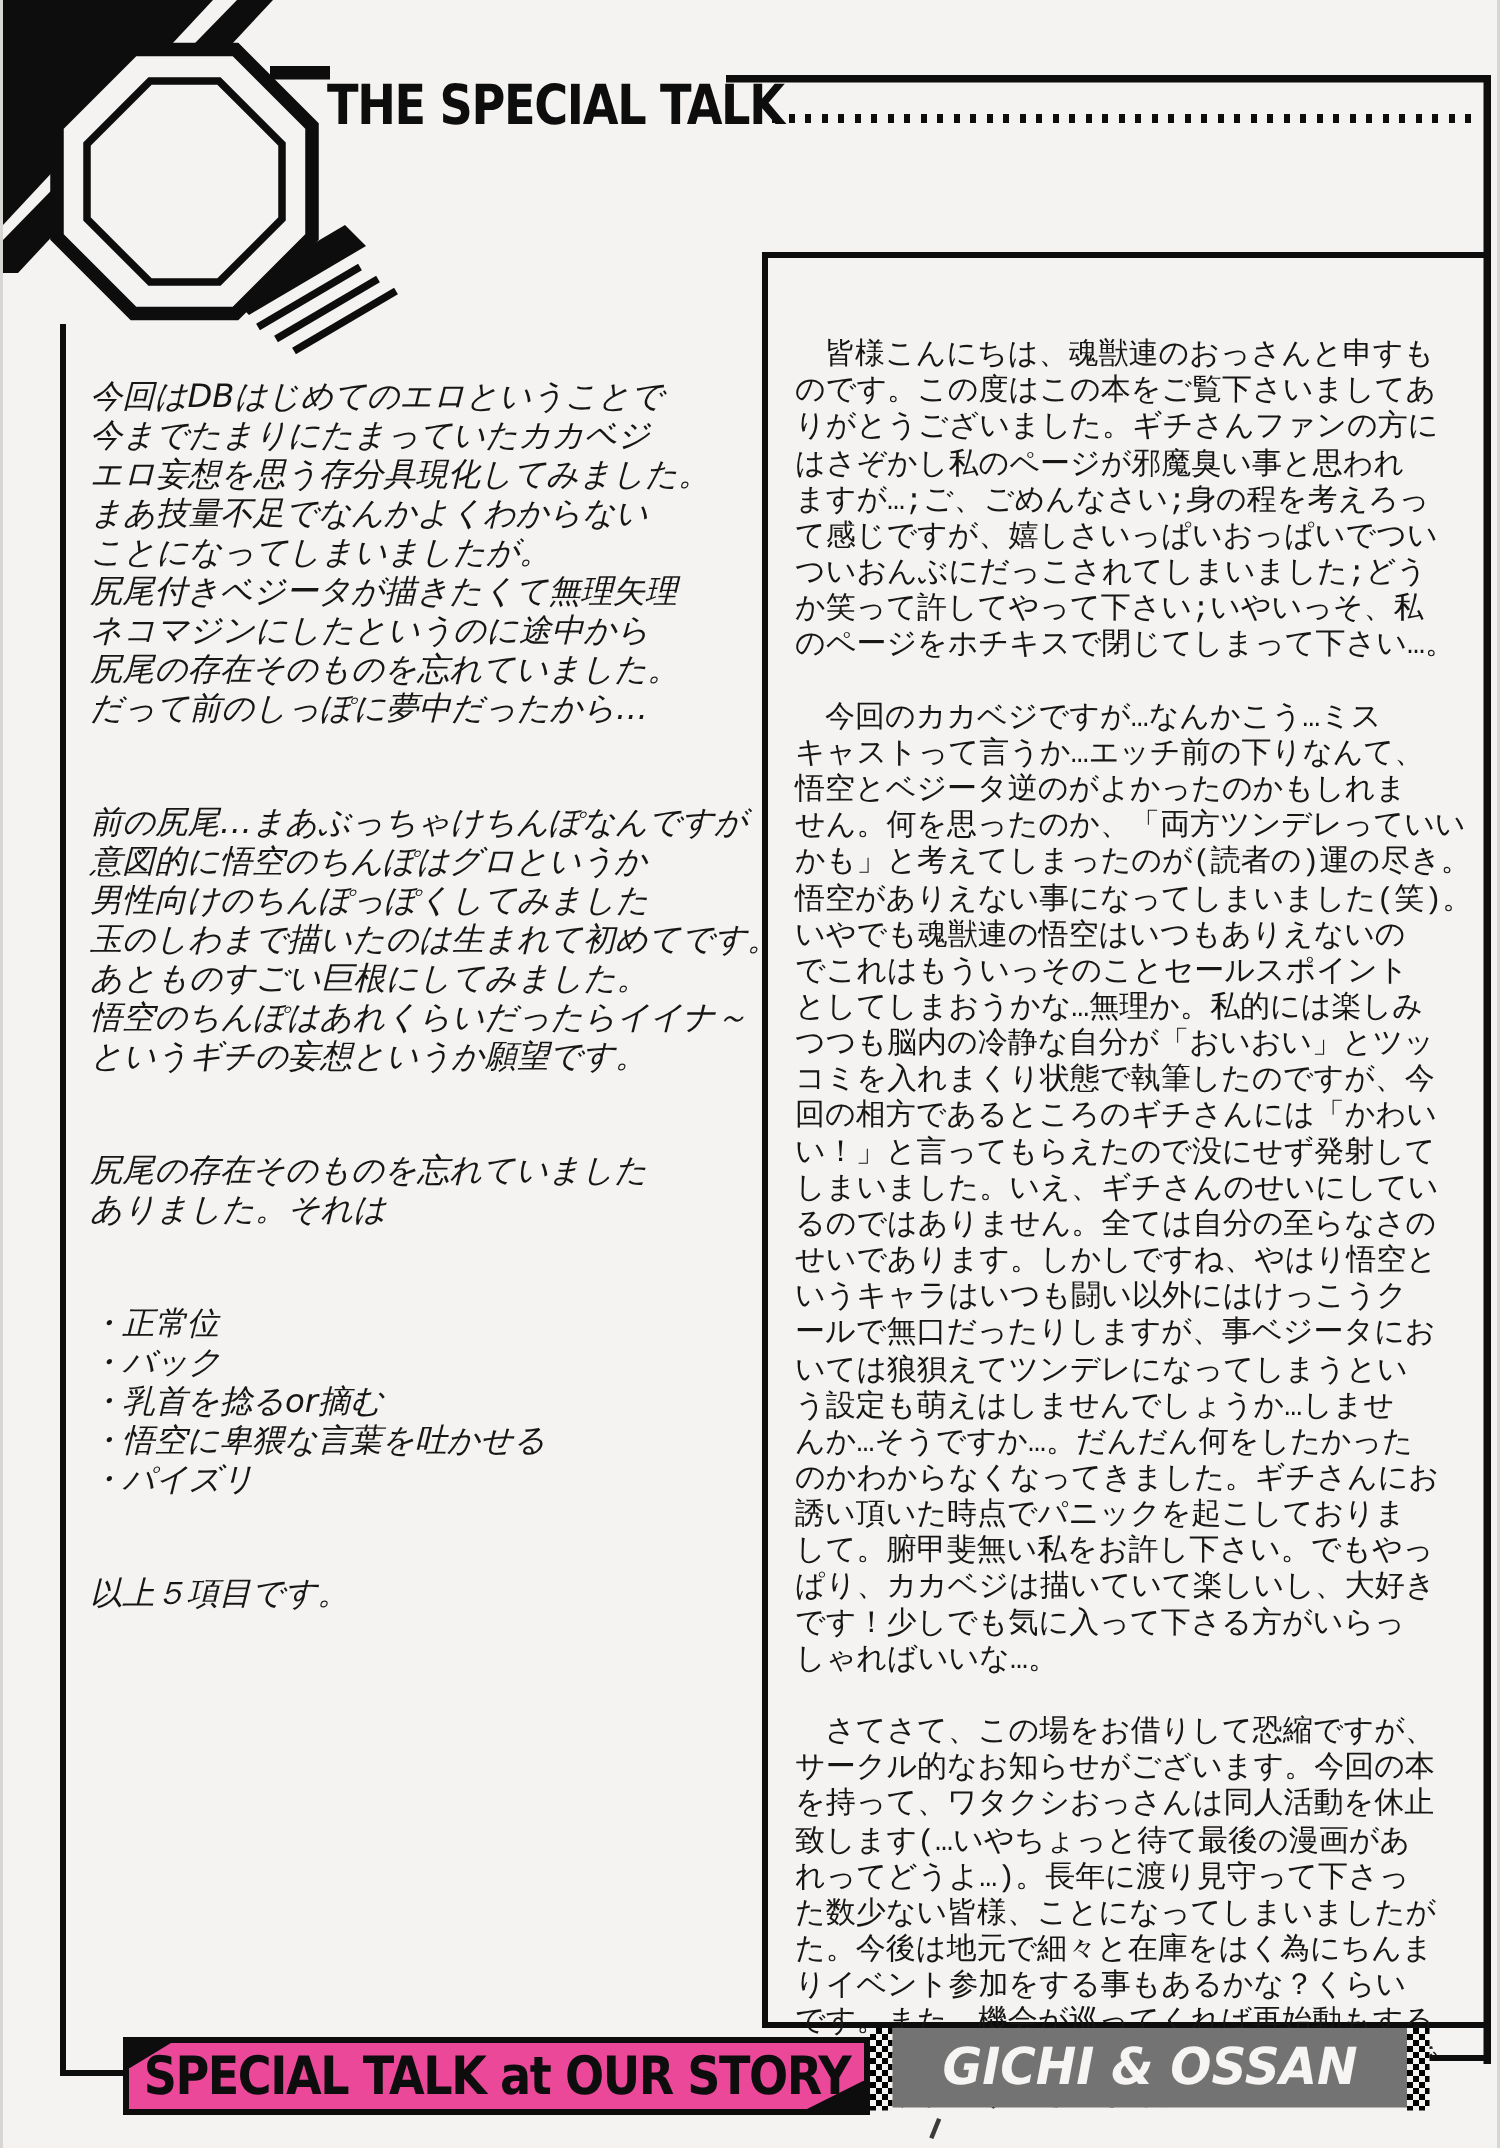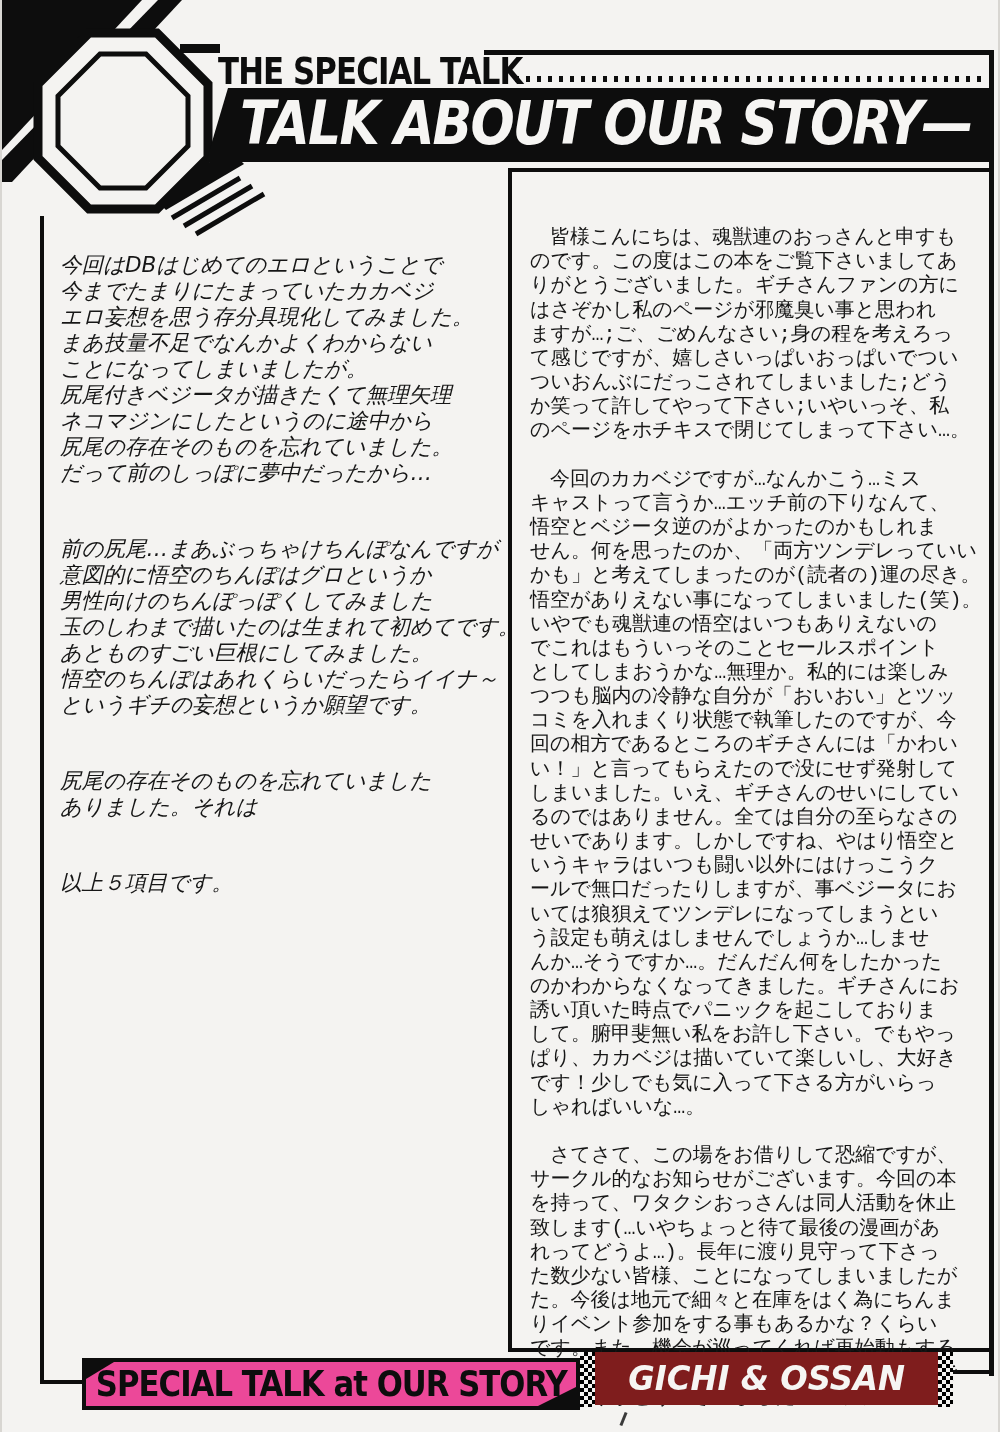--- a/index.html
+++ b/index.html
@@ -29,21 +29,21 @@
                       linear-gradient(45deg,#000 25%,transparent 25%,transparent 75%,#000 75%);
      background-size:8px 8px;background-position:0 0,4px 4px;}
   #band-white{position:absolute;left:80px;top:1358px;width:498px;height:52px;background:#ec4899;
      border:4px solid #0d0d0d;box-sizing:border-box;z-index:4;text-align:center;}
   #band-white .label{line-height:44px;font-size:32px;font-weight:bold;letter-spacing:-1px;color:#0d0d0d;
      display:inline-block;transform:scaleX(.96) scaleY(1.1);white-space:nowrap;}
   #band-white .notch{position:absolute;left:0;top:0;width:28px;height:17px;background:#0d0d0d;
      clip-path:polygon(0 0,100% 0,0 100%);}
   #band-white .wedge{position:absolute;right:0;bottom:0;width:38px;height:19px;background:#0d0d0d;
      clip-path:polygon(100% 0,100% 100%,0 100%);}
-  #band-black{position:absolute;left:593px;top:1352px;width:343px;height:53px;background:#7f1d1d;z-index:4;
+  #band-black{position:absolute;left:593px;top:1352px;width:343px;height:53px;background:#737373;z-index:4;
      text-align:center;}
   #band-black .label{line-height:52px;font-size:34px;font-weight:bold;font-style:italic;color:#f6f5f3;
      display:inline-block;transform:scaleX(.95);white-space:nowrap;}
   #stray-mark{position:absolute;left:620px;top:1412px;width:3px;height:14px;background:#3a3a3a;
      transform:rotate(22deg);}
 </style>
 </head>
 <body>
 
 <div id="page">
@@ -56,23 +56,20 @@
     <line x1="170" y1="218" x2="238" y2="178" stroke="#0d0d0d" stroke-width="5"></line>
     <line x1="182" y1="226" x2="250" y2="186" stroke="#0d0d0d" stroke-width="5"></line>
     <line x1="194" y1="234" x2="262" y2="194" stroke="#0d0d0d" stroke-width="5"></line>
     <polygon points="87,33 155,33 206,84 206,158 155,209 87,209 36,158 36,84" fill="#f4f3f1" stroke="#0d0d0d" stroke-width="9"></polygon>
     <polygon points="98,54 144,54 186,96 186,146 144,188 98,188 56,146 56,96" fill="none" stroke="#0d0d0d" stroke-width="5"></polygon>
   </svg>
 
   <div id="kicker">THE SPECIAL TALK</div>
   <div id="dots"></div>
   <div class="rule" style="left:482px;top:50px;width:508px;height:5px;"></div>
-  <div id="banner">
-    <div id="banner-title">TALK ABOUT OUR STORY—</div>
-  </div>
 
   <div class="rule" style="left:987px;top:50px;width:5px;height:1326px;"></div>
   <div class="rule" style="left:948px;top:1370px;width:44px;height:4px;"></div>
   <div class="rule" style="left:506px;top:168px;width:486px;height:4px;"></div>
   <div class="rule" style="left:506px;top:168px;width:4px;height:1184px;"></div>
   <div class="rule" style="left:506px;top:1348px;width:486px;height:4px;"></div>
   <div class="rule" style="left:38px;top:216px;width:4px;height:1168px;"></div>
   <div class="rule" style="left:38px;top:1380px;width:270px;height:4px;"></div>
 
   <div id="left-col" class="coltext">
@@ -87,20 +84,25 @@
 だって前のしっぽに夢中だったから…</p>
     <p class="para">前の尻尾…まあぶっちゃけちんぽなんですが
 意図的に悟空のちんぽはグロというか
 男性向けのちんぽっぽくしてみました
 玉のしわまで描いたのは生まれて初めてです。
 あとものすごい巨根にしてみました。
 悟空のちんぽはあれくらいだったらイイナ～
 というギチの妄想というか願望です。</p>
     <p class="para">尻尾の存在そのものを忘れていました
 ありました。それは</p>
+    <p class="para">・正常位
+・バック
+・乳首を捻るor摘む
+・悟空に卑猥な言葉を吐かせる
+・パイズリ</p>
     <p class="para">以上５項目です。</p>
     
     
   </div>
 
   <div id="right-col" class="coltext">
     <p class="para">　皆様こんにちは、魂獣連のおっさんと申すも
 のです。この度はこの本をご覧下さいましてあ
 りがとうございました。ギチさんファンの方に
 はさぞかし私のページが邪魔臭い事と思われ

